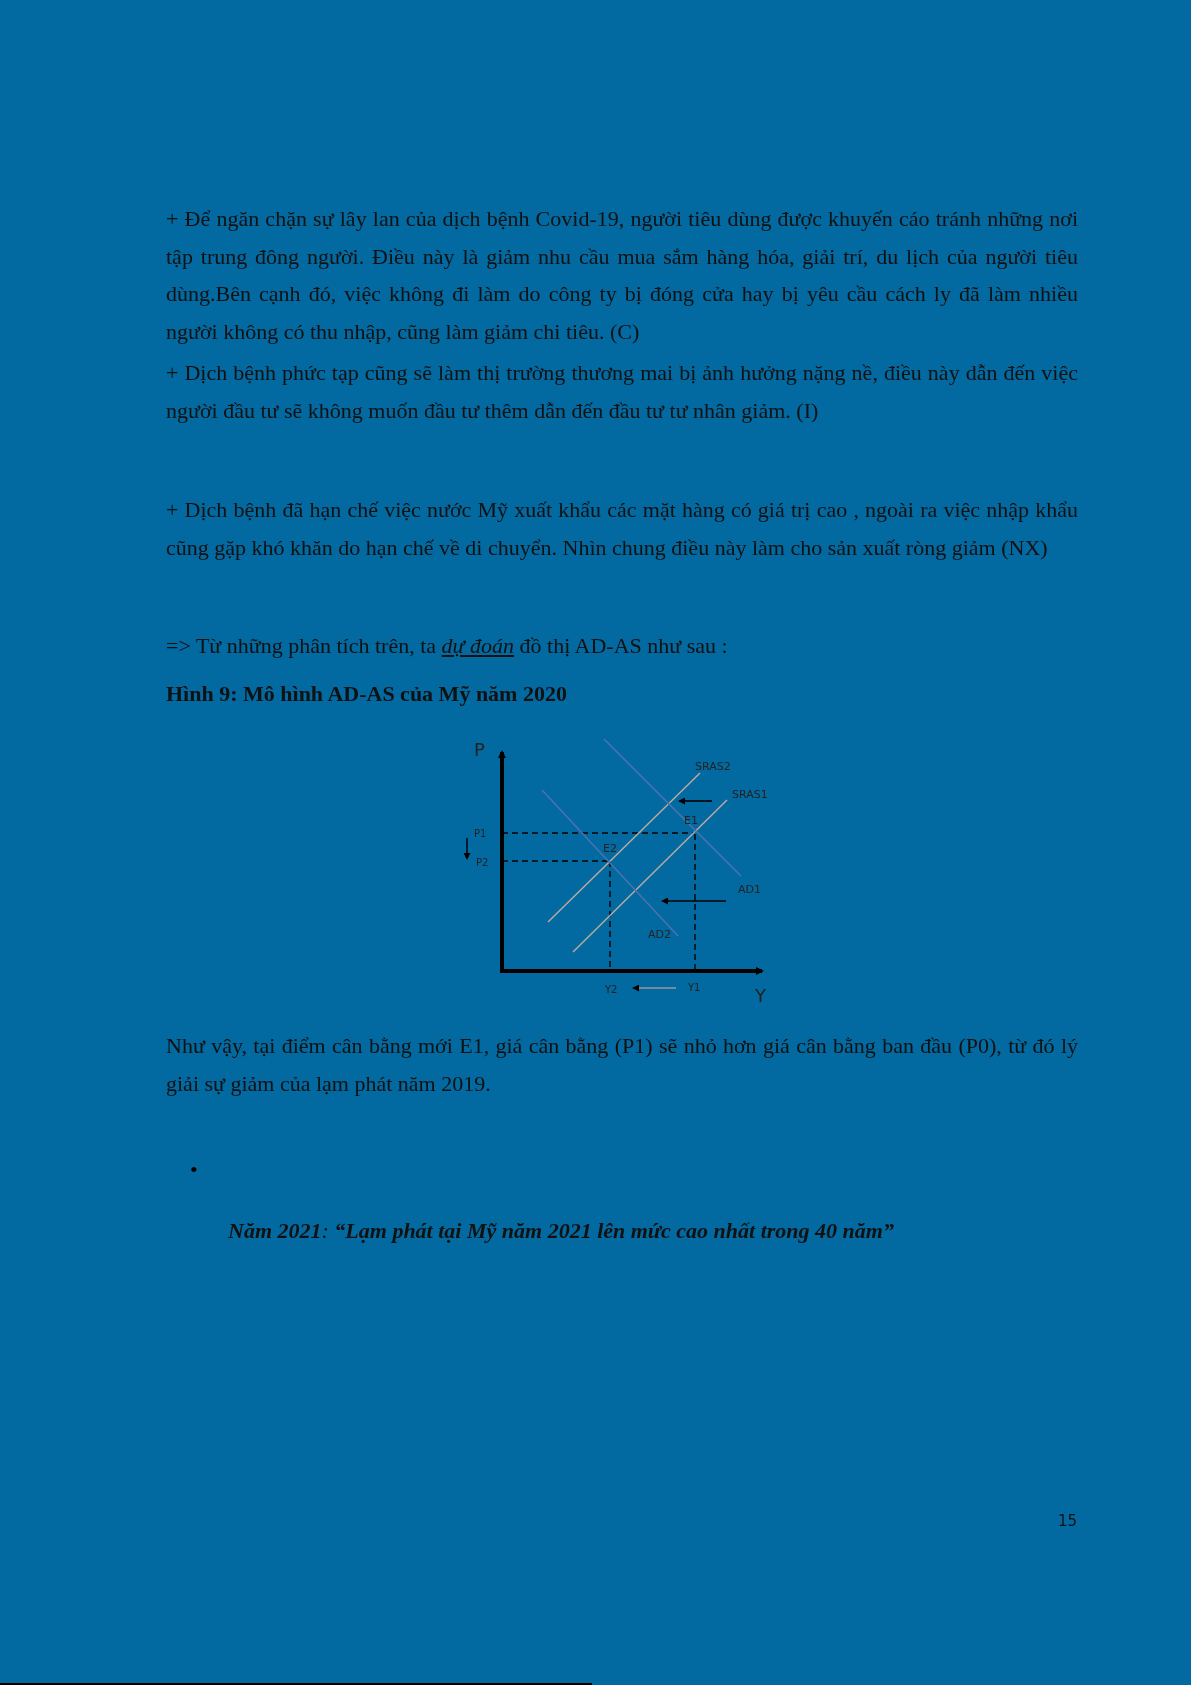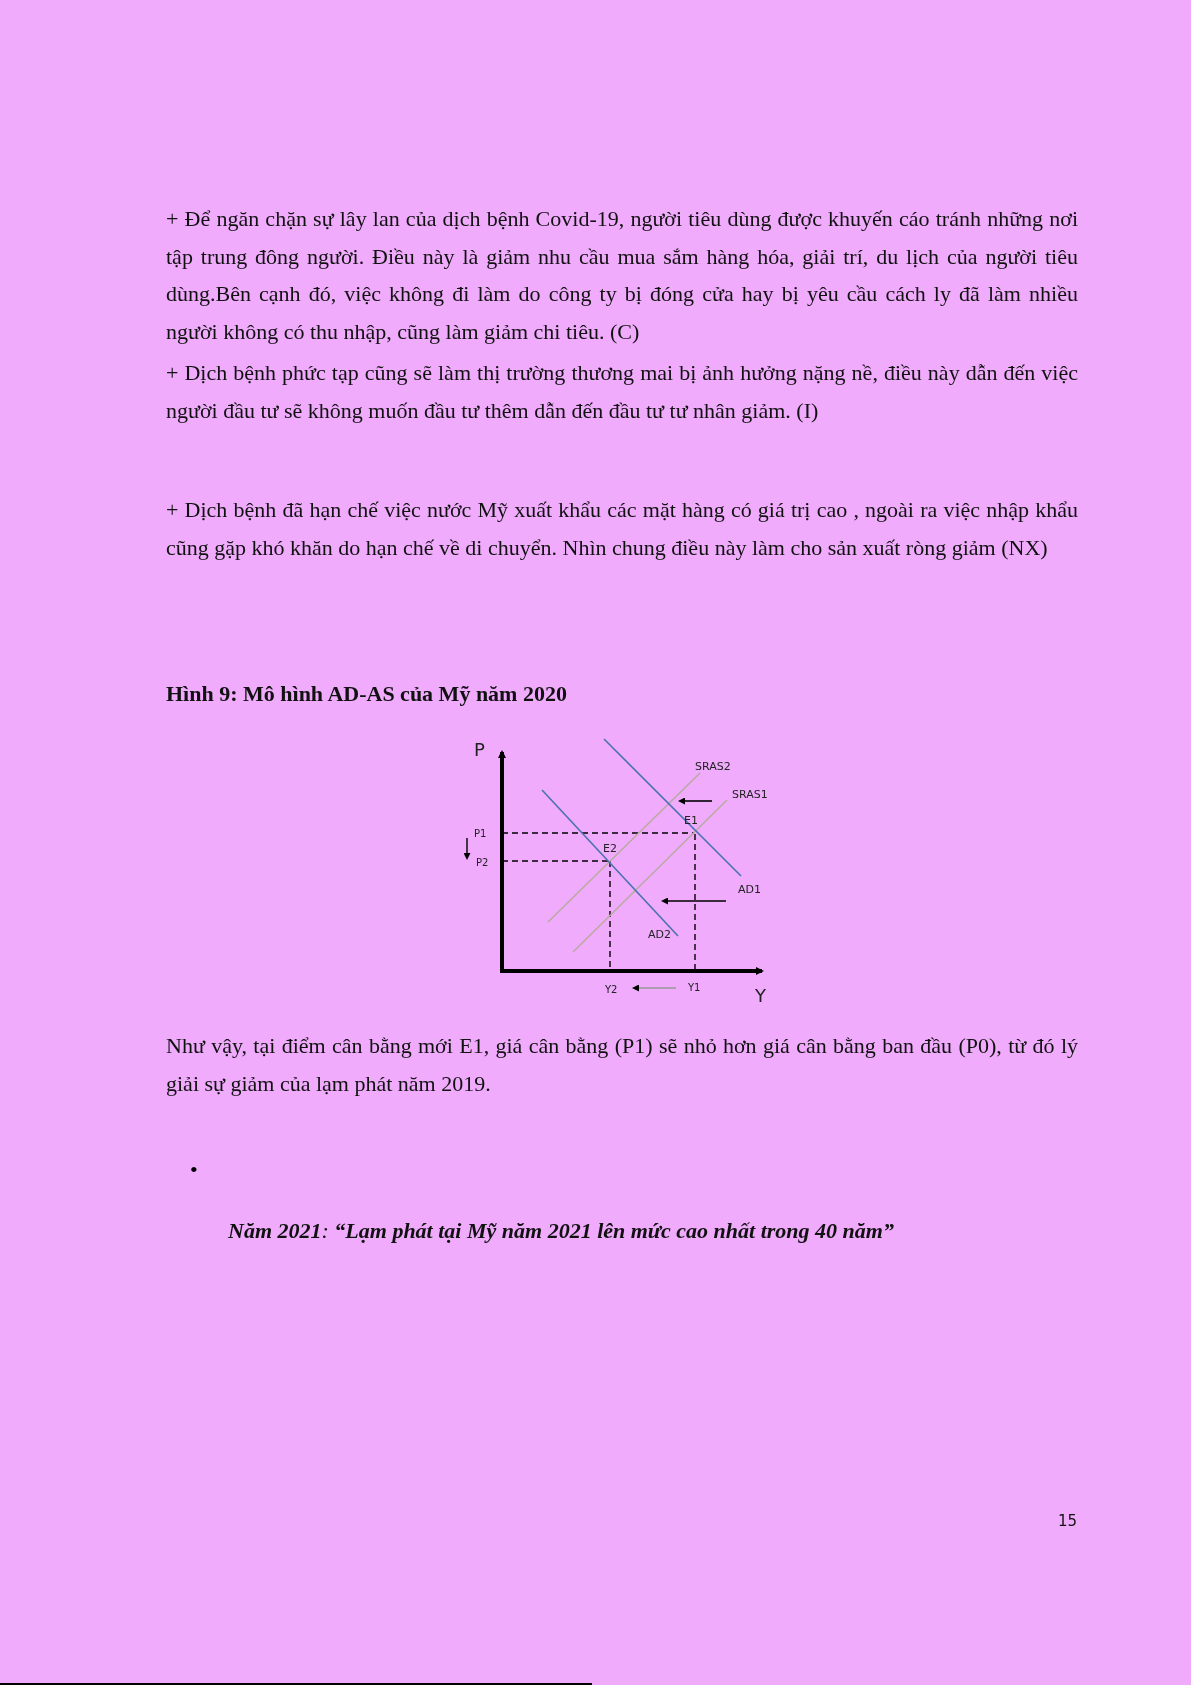--- a/index.html
+++ b/index.html
@@ -1,17 +1,17 @@
 <!DOCTYPE html>
 <html><head>
 <meta charset="utf-8">
 <style>
   html, body { margin: 0; padding: 0; background: #ffffff; }
   body { width: 1191px; height: 1685px; position: relative; overflow: hidden; }
-  .page { position: absolute; left: 0; top: 0; width: 1191px; height: 1685px; background: #f0abfc; }
+  .page { position: absolute; left: 0; top: 0; width: 1191px; height: 1685px; background: #0369a1; }
   .txt {
     position: absolute; left: 166px; width: 912px;
     font-family: "Liberation Serif", serif; font-size: 22px; color: #111;
     line-height: 37.5px; text-align: justify; margin: 0;
   }
   .txt.last-left { text-align-last: left; }
   .bold { font-weight: bold; }
   .ital { font-style: italic; }
   .underline { text-decoration: underline; }
   .bullet-line { position: absolute; left: 228px; font-family: "Liberation Serif", serif; font-size: 22px; line-height: 30px; color: #111; }
@@ -26,20 +26,21 @@
 
 <div class="page">
 
   <p class="txt" style="top:200px;">+ Để ngăn chặn sự lây lan của dịch bệnh Covid-19, người tiêu dùng được khuyến cáo tránh những nơi tập trung đông người. Điều này là giảm nhu cầu mua sắm hàng hóa, giải trí, du lịch của người tiêu dùng.Bên cạnh đó, việc không đi làm do công ty bị đóng cửa hay bị yêu cầu cách ly đã làm nhiều người không có thu nhập, cũng làm giảm chi tiêu. (C)</p>
 
   <p class="txt" style="top:354px;">+ Dịch bệnh phức tạp cũng sẽ làm thị trường thương mai bị ảnh hưởng nặng nề, điều này dẫn đến việc người đầu tư sẽ không muốn đầu tư thêm dẫn đến đầu tư tư nhân giảm. (I)</p>
 
   <p class="txt last-left" style="top:448px;margin-top:43px;">+ Dịch bệnh đã hạn chế việc nước Mỹ xuất khẩu các mặt hàng có giá trị cao , ngoài ra việc nhập khẩu cũng gặp khó khăn do hạn chế về di chuyển. Nhìn chung điều này làm cho sản xuất ròng giảm (NX)</p>
 
 
+  <p class="txt" style="top:627px;"><span>=&gt; Từ những phân tích trên, ta </span><span class="ital underline">dự đoán</span><span> đồ thị AD-AS như sau :</span></p>
 
   <p class="txt bold" style="top:675px;">Hình 9: Mô hình AD-AS của Mỹ năm 2020</p>
 
   <svg class="diagram" viewBox="0 0 1191 1685" width="1191" height="1685">
     <defs>
       <marker id="ah" markerWidth="8" markerHeight="8" refX="6" refY="4" orient="auto" markerUnits="userSpaceOnUse">
         <path d="M0,0 L8,4 L0,8 z" fill="#000"></path>
       </marker>
       <marker id="ahs" markerWidth="7" markerHeight="7" refX="5" refY="3.5" orient="auto" markerUnits="userSpaceOnUse">
         <path d="M0,0 L7,3.5 L0,7 z" fill="#000"></path>

